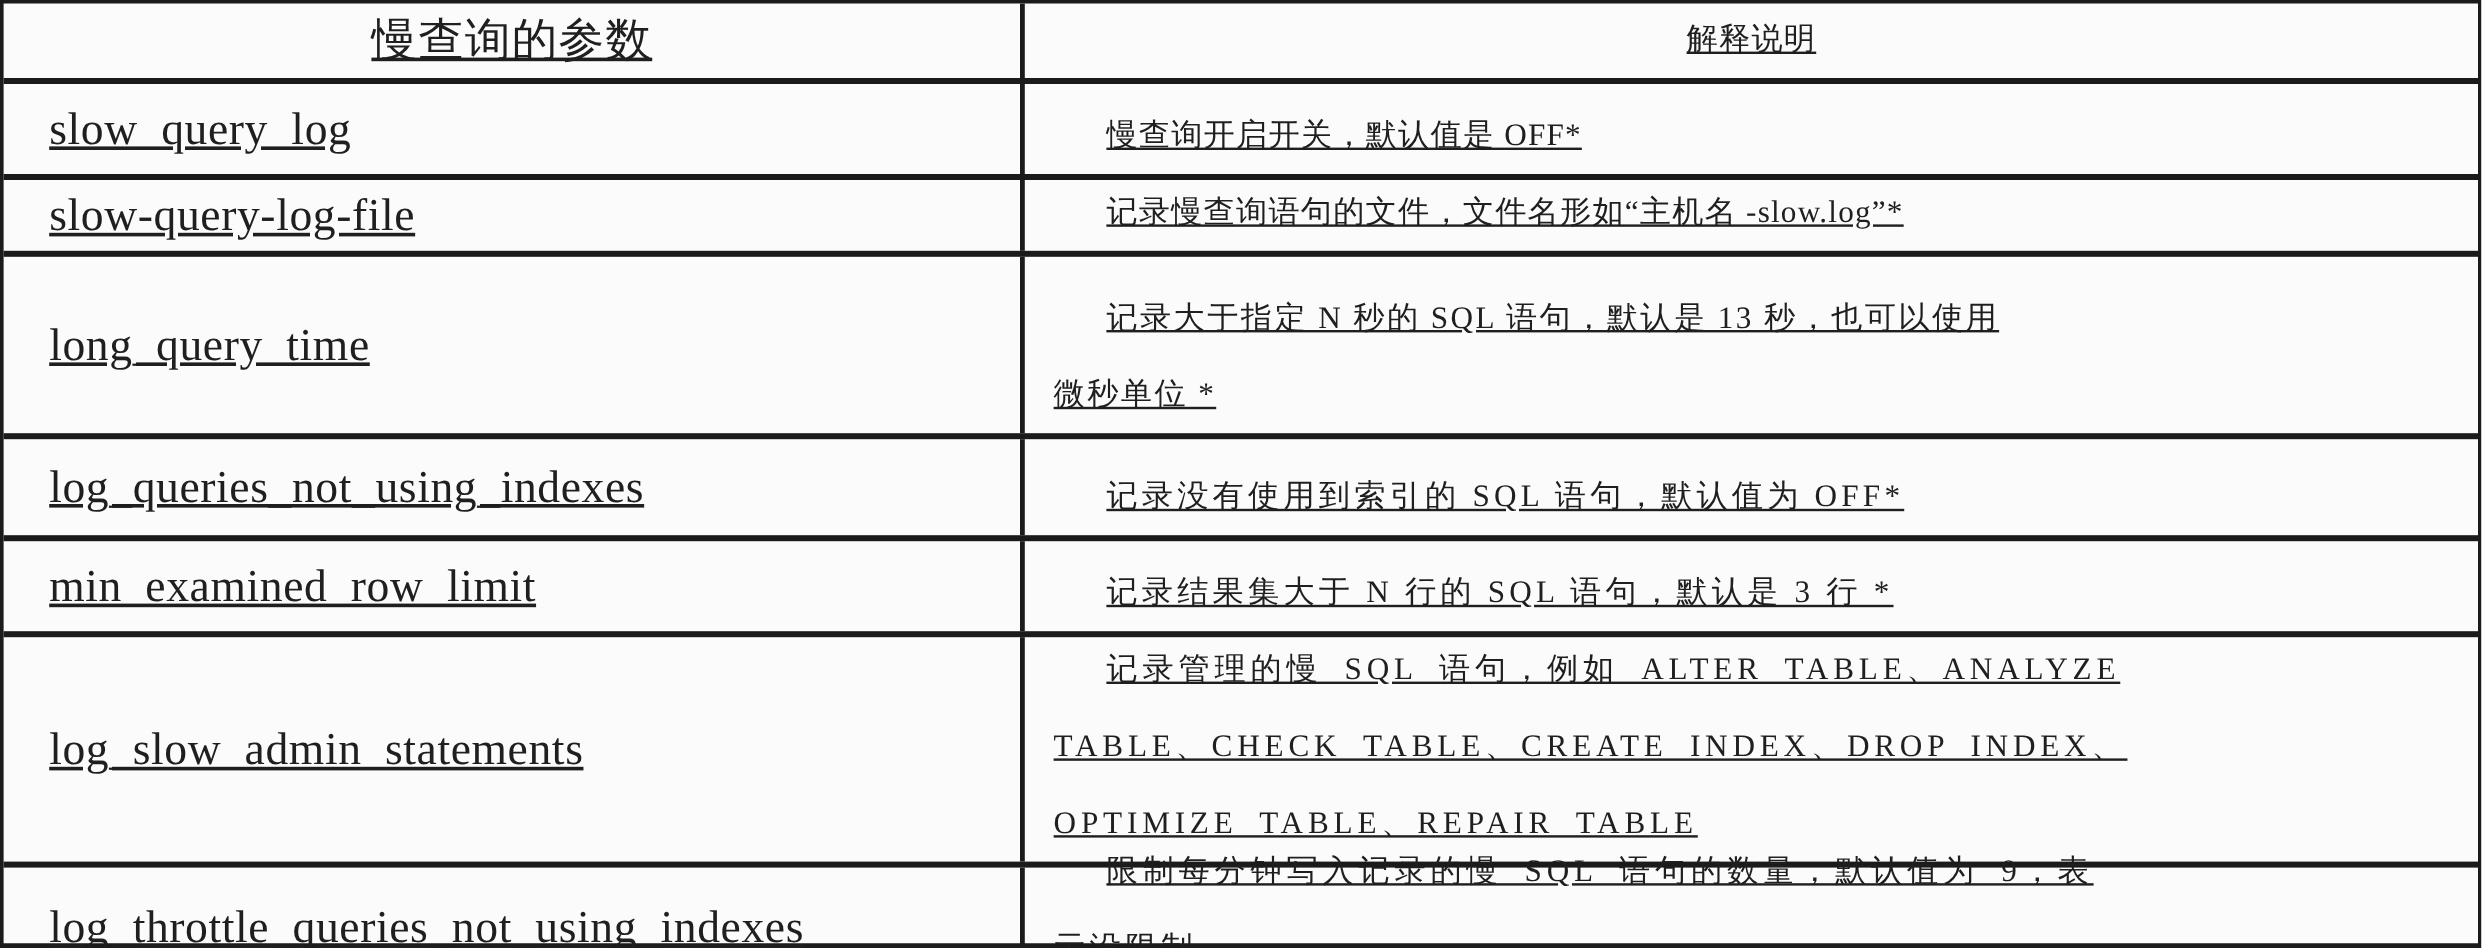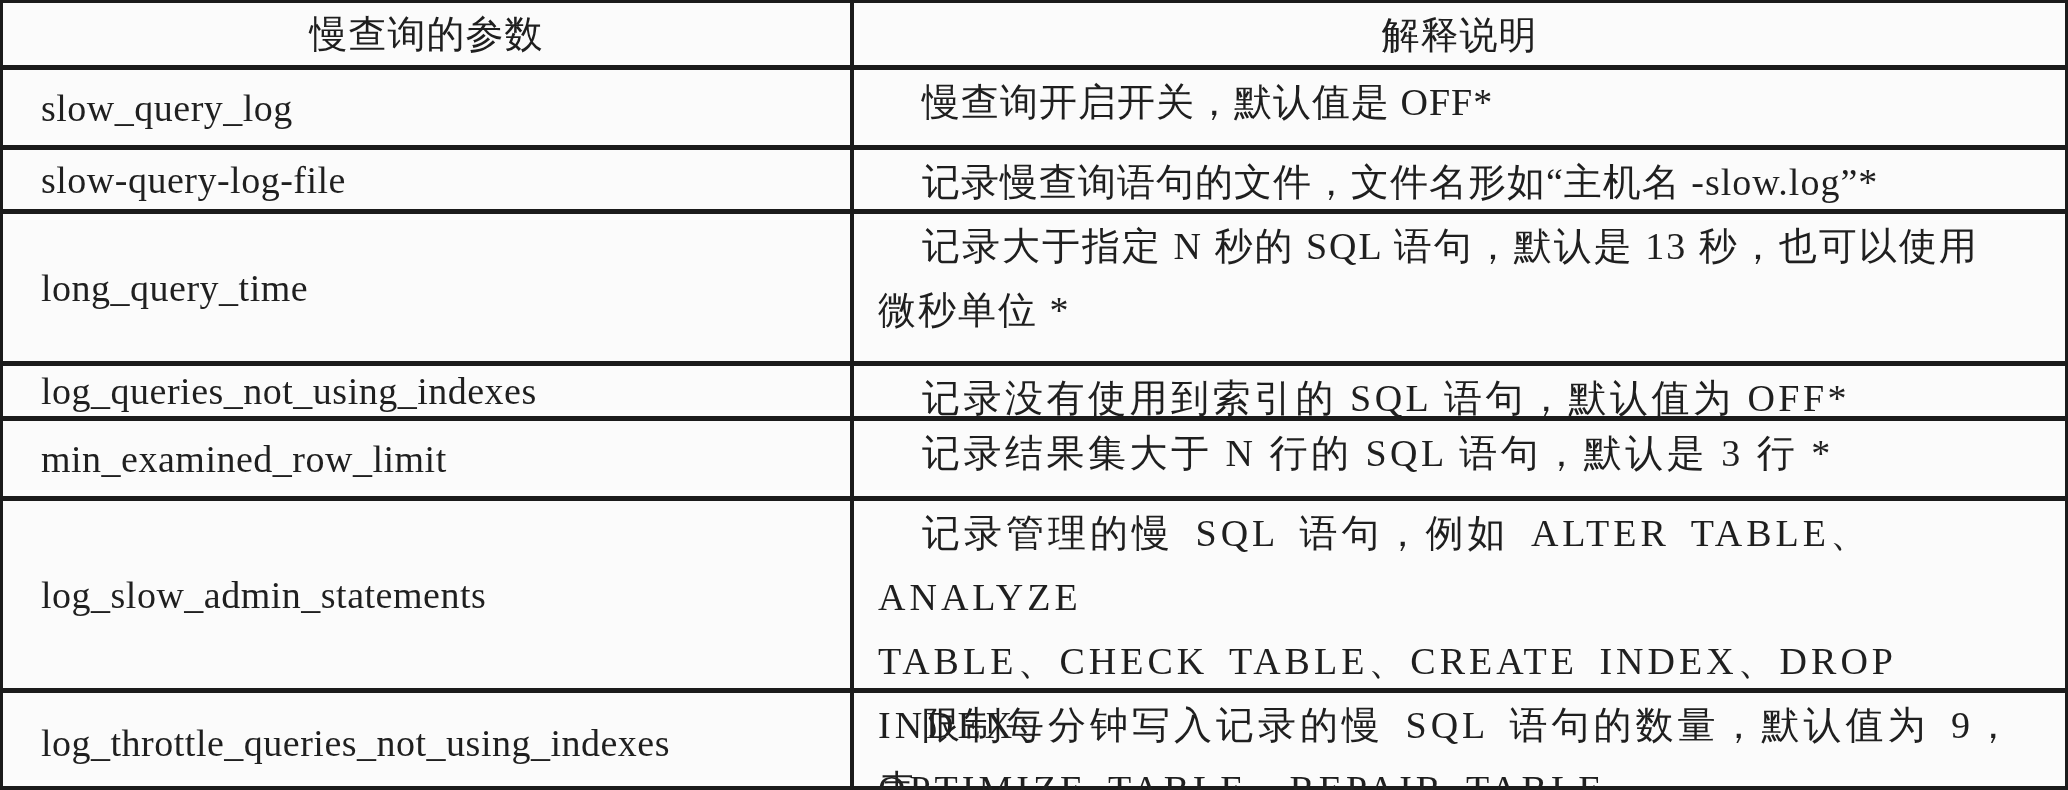--- a/index.html
+++ b/index.html
@@ -4,31 +4,31 @@
 <style>
   html,body{margin:0;padding:0;background:#ffffff;}
   .page{
     position:relative;width:2068px;height:790px;background:#fbfbfb;
     font-family:"Liberation Serif","DejaVu Serif",serif;color:#1f1f1f;
     overflow:hidden;
   }
   .tbl{
     position:absolute;left:0;top:0;width:2068px;height:790px;
     box-sizing:border-box;border:3px solid #1b1b1b;border-bottom-width:4px;
-    display:flex;flex-direction:column;background:#fbfbfb;
+    display:flex;flex-direction:column;background:#fbfbfb;text-decoration:underline;
   }
   .row{display:flex;box-sizing:border-box;flex:0 0 auto;}
   .row + .row{border-top:5px solid #1b1b1b;}
   .cell-left{
     width:847px;box-sizing:border-box;display:flex;align-items:center;
     padding-left:38px;font-size:38px;letter-spacing:0.5px;
   }
   .cell-right{
     flex:1;box-sizing:border-box;border-left:4px solid #1b1b1b;
-    display:flex;align-items:flex-start;font-size:38px;min-width:0;
+    display:flex;align-items:flex-end;font-size:26px;min-width:0;
   }
   .txt{
     width:100%;box-sizing:border-box;padding:0 14px 0 24px;
     text-indent:44px;line-height:64px;white-space:pre-line;
     letter-spacing:1px;
   }
   .header-row .cell-left{justify-content:center;padding-left:0;}
   .header-row .cell-right{justify-content:center;}
   .header-row .txt{text-indent:0;text-align:center;padding:0;}
   .ls2{letter-spacing:2px;}
@@ -65,21 +65,21 @@
     </div>
 
     <div class="row" style="height:152px">
       <div class="cell-left">long_query_time</div>
       <div class="cell-right">
         <div class="txt ls2">记录大于指定 N 秒的 SQL 语句，默认是 13 秒，也可以使用
 微秒单位 *</div>
       </div>
     </div>
 
-    <div class="row" style="height:55px">
+    <div class="row" style="height:85px">
       <div class="cell-left">log_queries_not_using_indexes</div>
       <div class="cell-right">
         <div class="txt ls35">记录没有使用到索引的 SQL 语句，默认值为 OFF*</div>
       </div>
     </div>
 
     <div class="row" style="height:80px">
       <div class="cell-left">min_examined_row_limit</div>
       <div class="cell-right">
         <div class="txt ls35">记录结果集大于 N 行的 SQL 语句，默认是 3 行 *</div>

